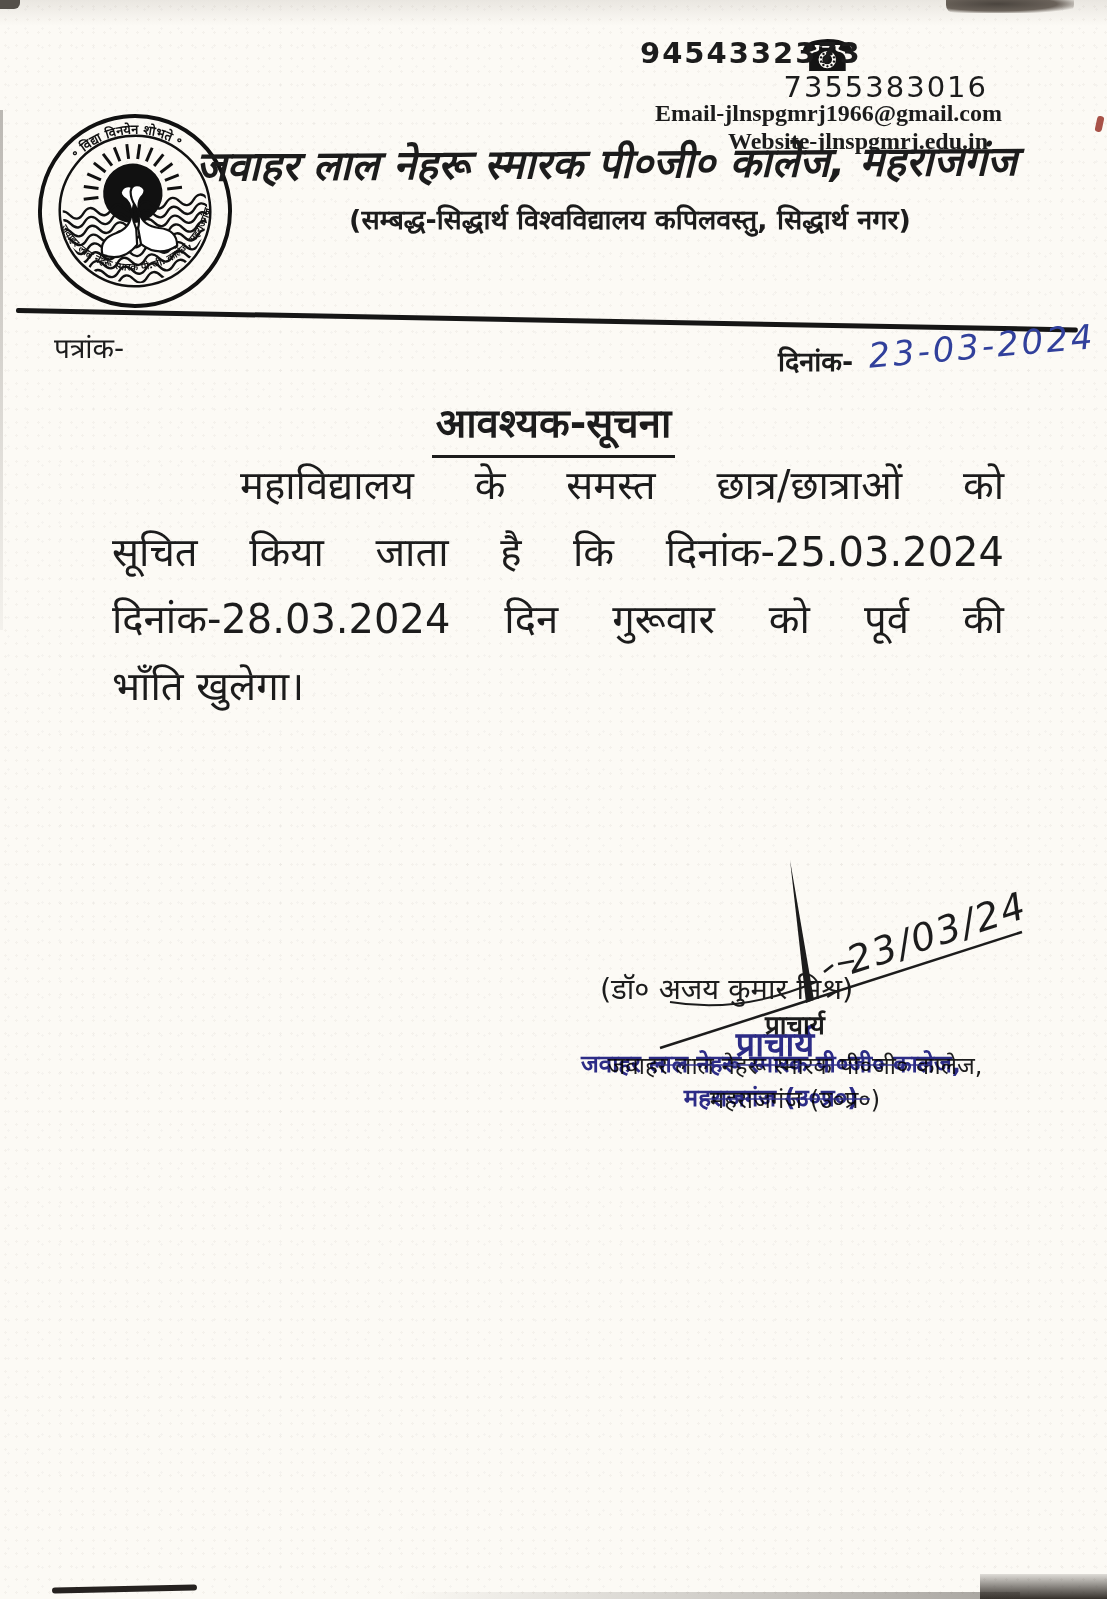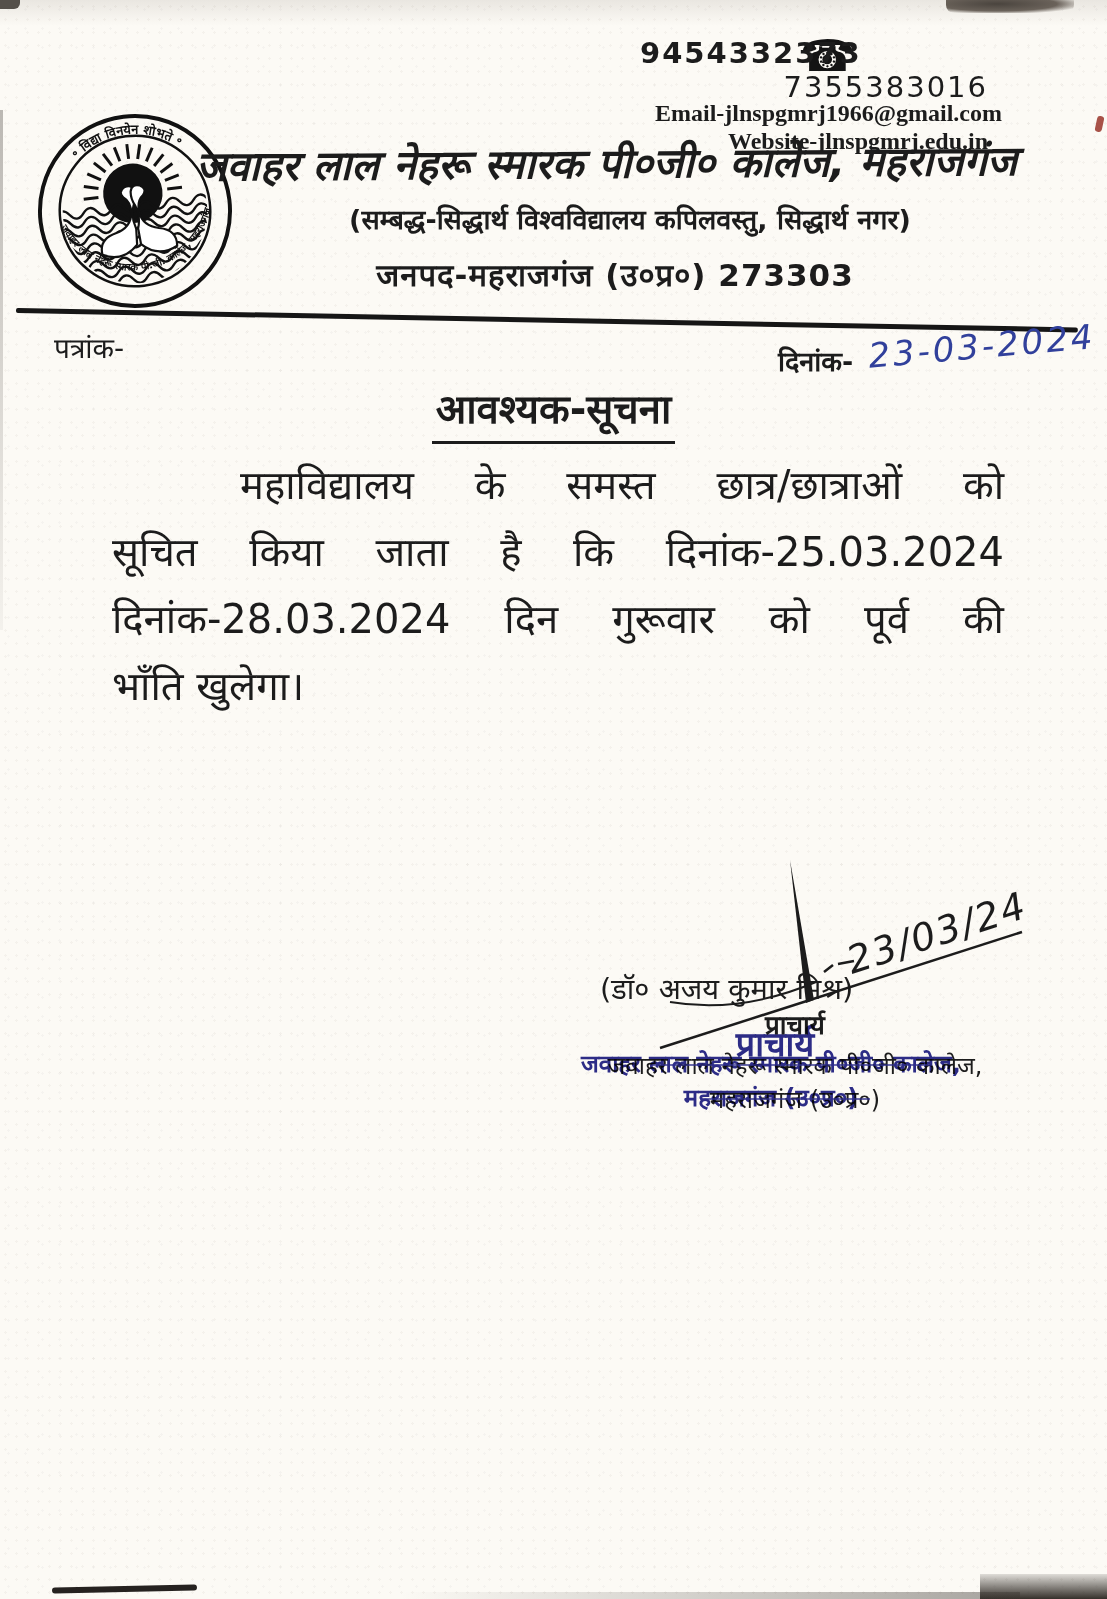--- a/index.html
+++ b/index.html
@@ -31,21 +31,21 @@
   .affiliation{left:340px;top:200px;width:580px;text-align:center;font-size:27px;font-weight:bold;}
   .district-line{left:360px;top:253px;width:510px;text-align:center;font-size:31px;font-weight:bold;letter-spacing:1px;}
 
   
   .rule{left:16px;top:308px;width:1062px;height:5px;background:#161616;transform:rotate(1.05deg);transform-origin:left center;border-radius:2px;}
   .letter-no{left:54px;top:328px;font-size:28px;font-weight:500;}
   .date-label{left:778px;top:342px;font-size:27px;font-weight:bold;}
   .date-hand{left:868px;top:326px;font-size:34px;font-style:italic;color:#31409b;letter-spacing:3px;transform:rotate(-5deg);white-space:nowrap;}
 
   
-  .notice-title-wrap{left:0;top:380px;width:1107px;text-align:center;}
+  .notice-title-wrap{left:0;top:394px;width:1107px;text-align:center;}
   .notice-title{display:inline-block;font-size:40px;font-weight:bold;border-bottom:3px solid #1c1c1c;padding:0 4px 6px 4px;}
   .body-text{left:112px;top:452px;width:892px;font-size:40px;line-height:67px;}
   .body-line{text-align:justify;text-align-last:justify;white-space:nowrap;}
   .body-line.first{text-indent:128px;}
   .body-line.last{text-align:center;text-align-last:left;}
 
   
   .sig-svg{left:600px;top:852px;width:470px;height:215px;}
   .sig-name{left:600px;top:968px;width:390px;font-size:29px;white-space:nowrap;}
   .desig-print{left:640px;top:1006px;width:310px;text-align:center;font-size:26px;font-weight:bold;}
@@ -140,21 +140,20 @@
 
       <g>
         <path d="M62,140 Q60,124 78,120 Q94,116 96,102 Q97,90 90,85 Q85,79 92,75 Q100,72 102,80 Q103,87 99,95 Q95,106 99,118 L98,134 Q82,150 62,140 Z" fill="#fff" stroke="#111" stroke-width="2.2"></path>
         <path d="M62,140 Q60,124 78,120 Q94,116 96,102 Q97,90 90,85 Q85,79 92,75 Q100,72 102,80 Q103,87 99,95 Q95,106 99,118 L98,134 Q82,150 62,140 Z" fill="#fff" stroke="#111" stroke-width="2.2" transform="matrix(-1,0,0,1,200,0)"></path>
       </g>
     </g>
   </svg>
 
   <div class="abs college-name">जवाहर लाल नेहरू स्मारक पी०जी० कालेज, महराजगंज</div>
   <div class="abs affiliation">(सम्बद्ध-सिद्धार्थ विश्वविद्यालय कपिलवस्तु, सिद्धार्थ नगर)</div>
-  <div class="abs district-line">जनपद-महराजगंज (उ०प्र०) 273303</div>
 
   <div class="abs rule"></div>
   <div class="abs letter-no">पत्रांक-</div>
   <div class="abs date-label">दिनांक-</div>
   <div class="abs date-hand">23-03-2024</div>
 
   <div class="abs notice-title-wrap">
     <span class="notice-title">आवश्यक-सूचना</span>
   </div>
 

